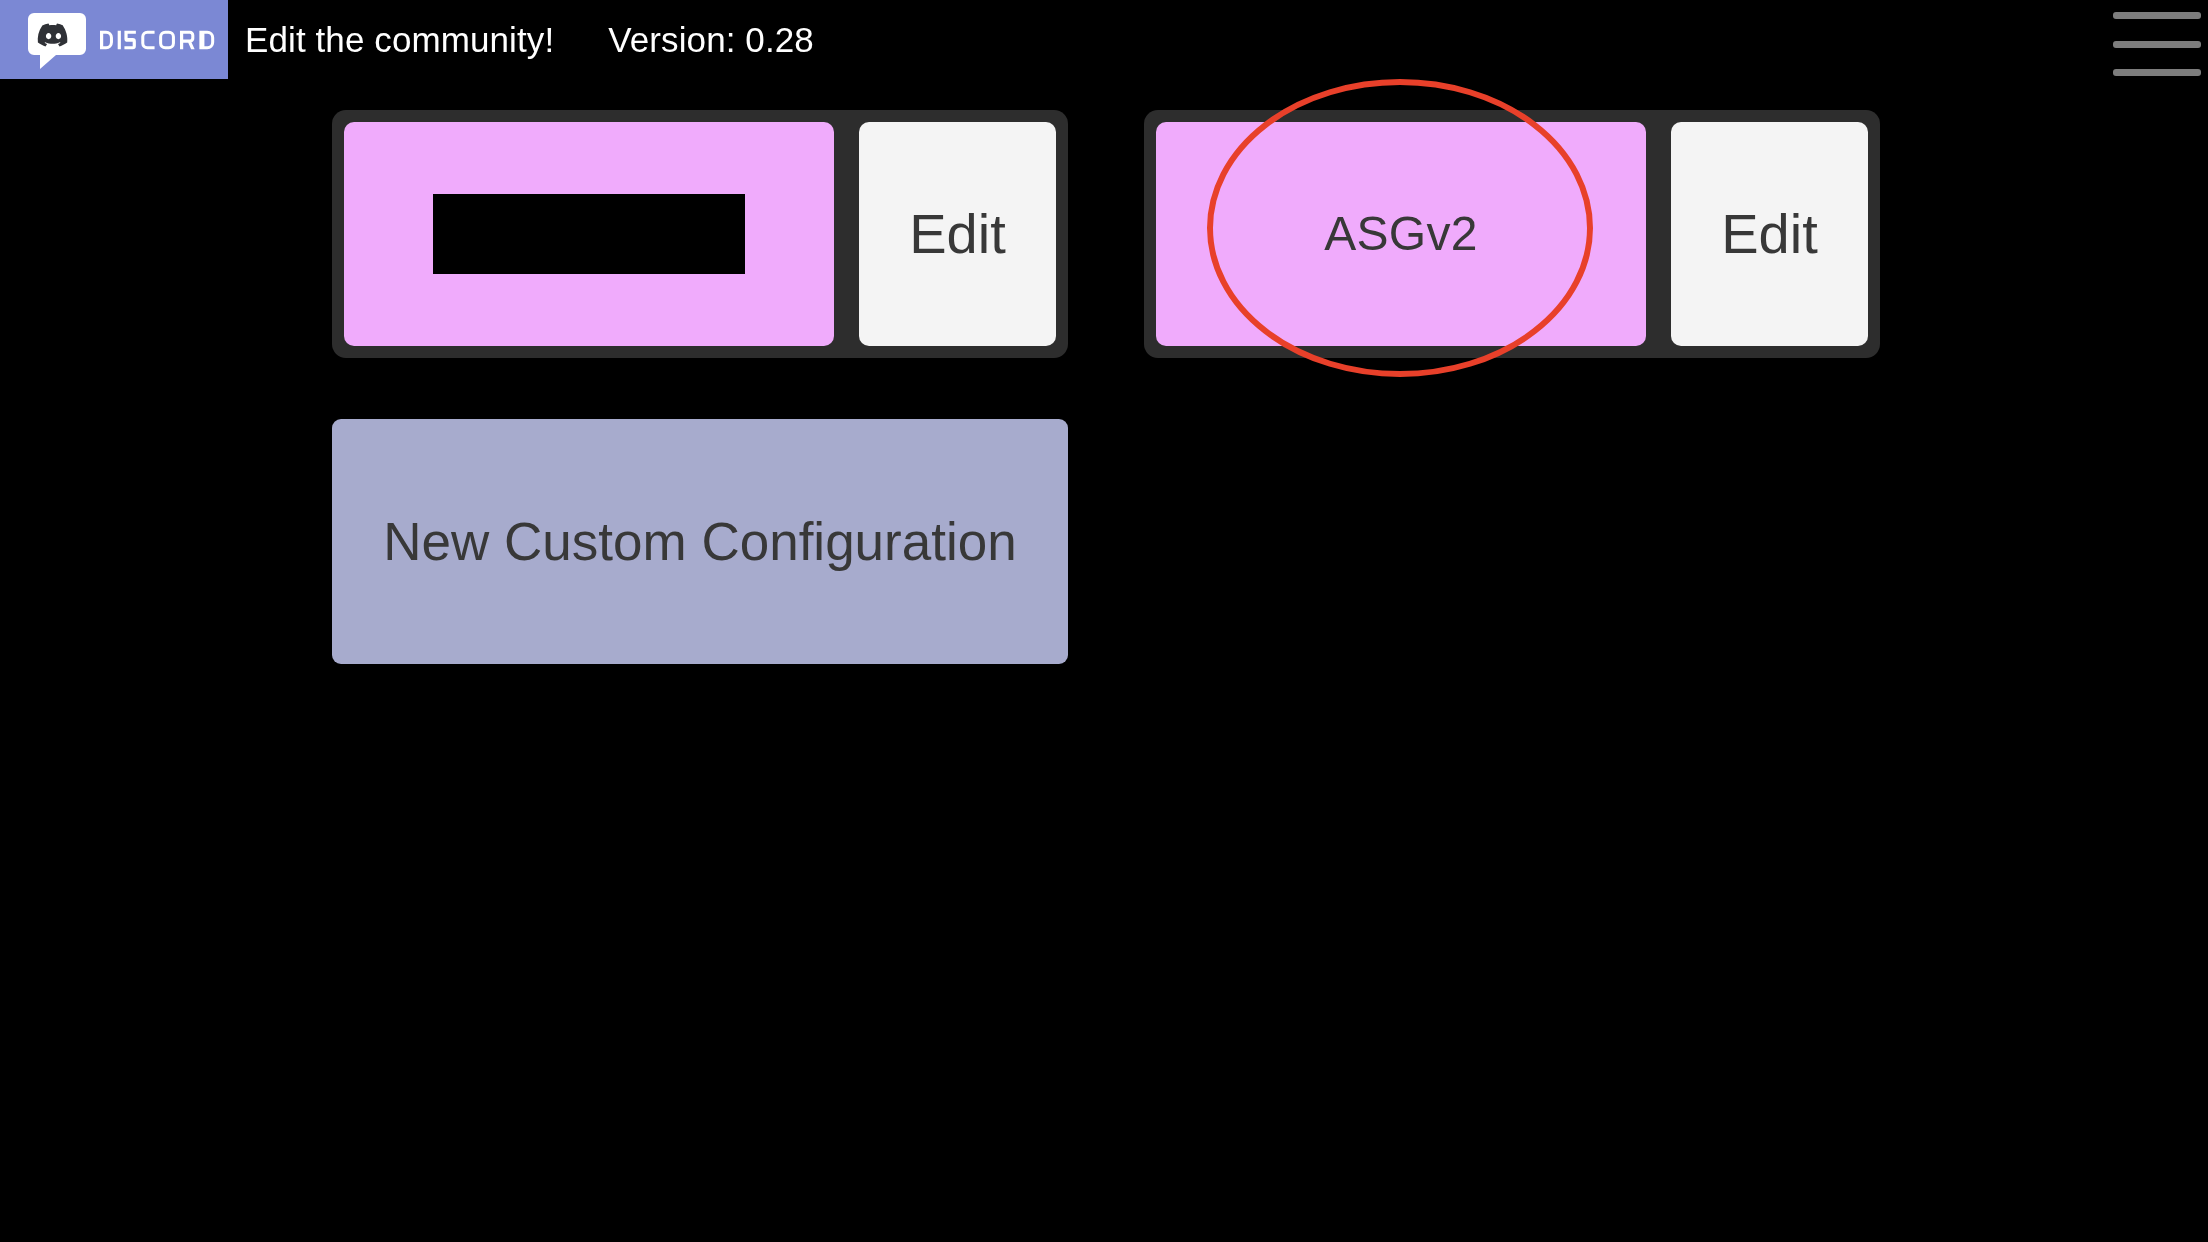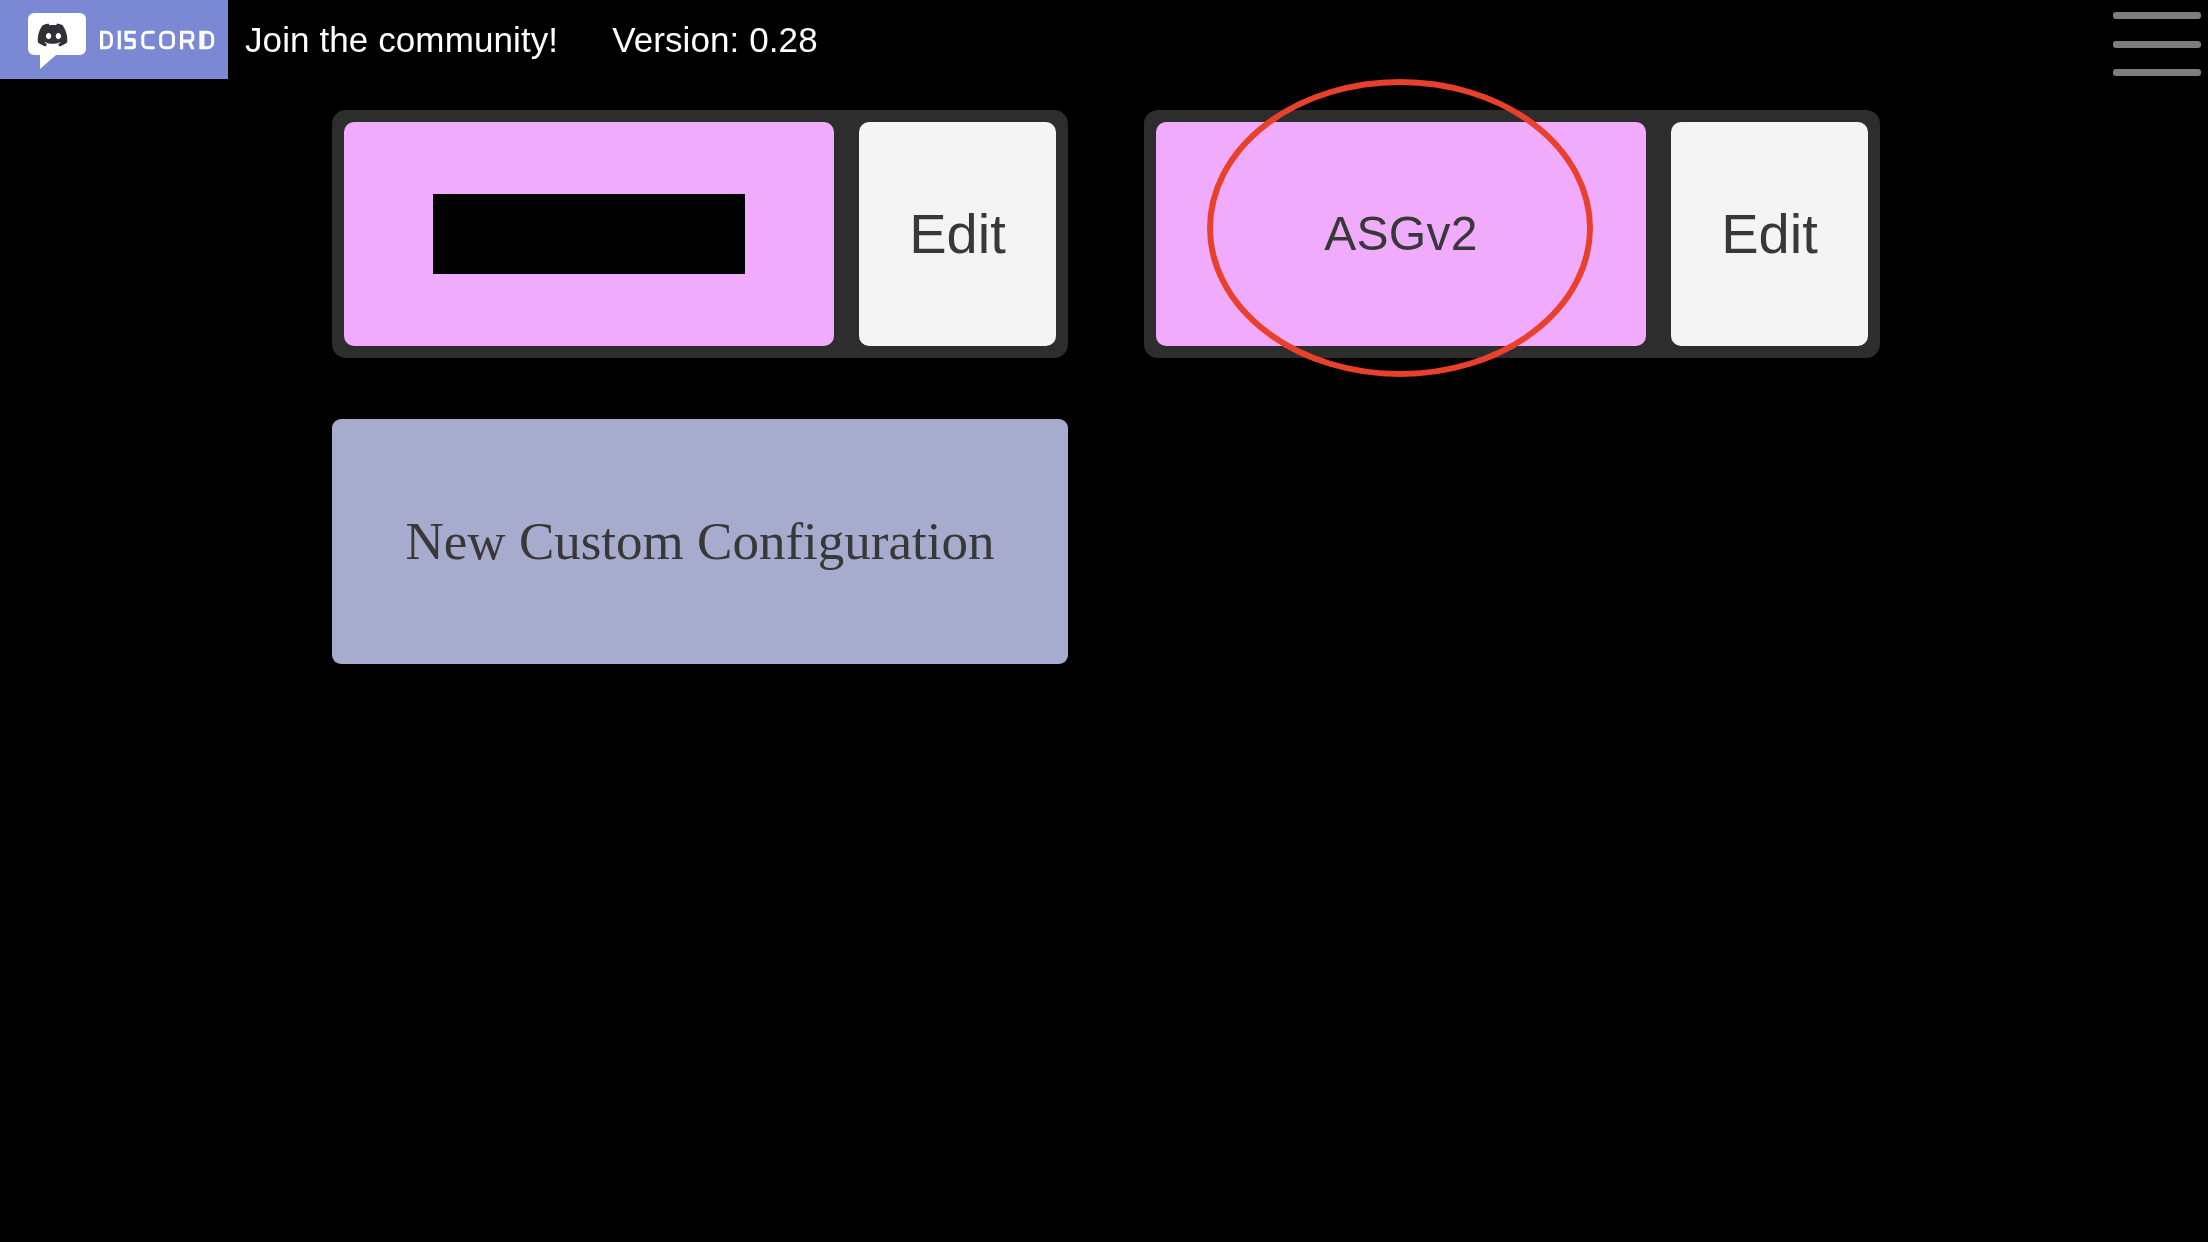--- a/index.html
+++ b/index.html
@@ -168,21 +168,21 @@
 
   .action-btn {
     height: 245px;
     border-radius: 9px;
     border: none;
     display: flex;
     align-items: center;
     justify-content: center;
     text-align: center;
     padding: 0 24px;
-    font-family: Liberation Serif, serif;
+    font-family: Liberation Sans, sans-serif;
     font-size: 53px;
     line-height: 1.05;
     color: #383838;
     cursor: pointer;
   }
 
   .action-btn.purple { background: #a7abcd; }
   .action-btn.green  { background: #9ece94; }
 
   
@@ -220,21 +220,21 @@
 
         <path d="M77.4 1 h4.4 a7.2 7.2 0 0 1 7.2 7.2 v7.6 a7.2 7.2 0 0 1-7.2 7.2 h-4.4 a7.2 7.2 0 0 1-7.2-7.2 V8.2 A7.2 7.2 0 0 1 77.4 1 Z m0 3.6 a3.6 3.6 0 0 0-3.6 3.6 v7.6 a3.6 3.6 0 0 0 3.6 3.6 h4.4 a3.6 3.6 0 0 0 3.6-3.6 V8.2 a3.6 3.6 0 0 0-3.6-3.6 Z" fill="#ffffff"></path>
 
         <path d="M95 1 h11.6 a5.4 5.4 0 0 1 5.4 5.4 v3.4 a5.4 5.4 0 0 1-3.4 5 l3.8 8.2 h-4.2 l-3.4-7.6 h-6 V23 H95 Z m3.8 3.6 v6.8 h7.8 a1.8 1.8 0 0 0 1.8-1.8 V6.4 a1.8 1.8 0 0 0-1.8-1.8 Z" fill="#ffffff"></path>
 
         <path d="M118 1 h9.4 a8.2 8.2 0 0 1 8.2 8.2 v5.6 a8.2 8.2 0 0 1-8.2 8.2 h-1.6 v-3.6 h1.6 a4.6 4.6 0 0 0 4.6-4.6 V9.2 a4.6 4.6 0 0 0-4.6-4.6 h-3.4 v14.8 h2.2 V23 h-8.2 Z" fill="#ffffff"></path>
       </svg>
     </div>
 
     <div class="header-text">
-      <span>Join the community!</span>
+      <span>Edit the community!</span>
       <span>Version: 0.28</span>
     </div>
 
     <div class="hamburger">
       <i style="background: rgb(125, 125, 125);"></i>
       <i style="background: rgb(125, 125, 125);"></i>
       <i style="background: rgb(125, 125, 125);"></i>
     </div>
 
   </div>

